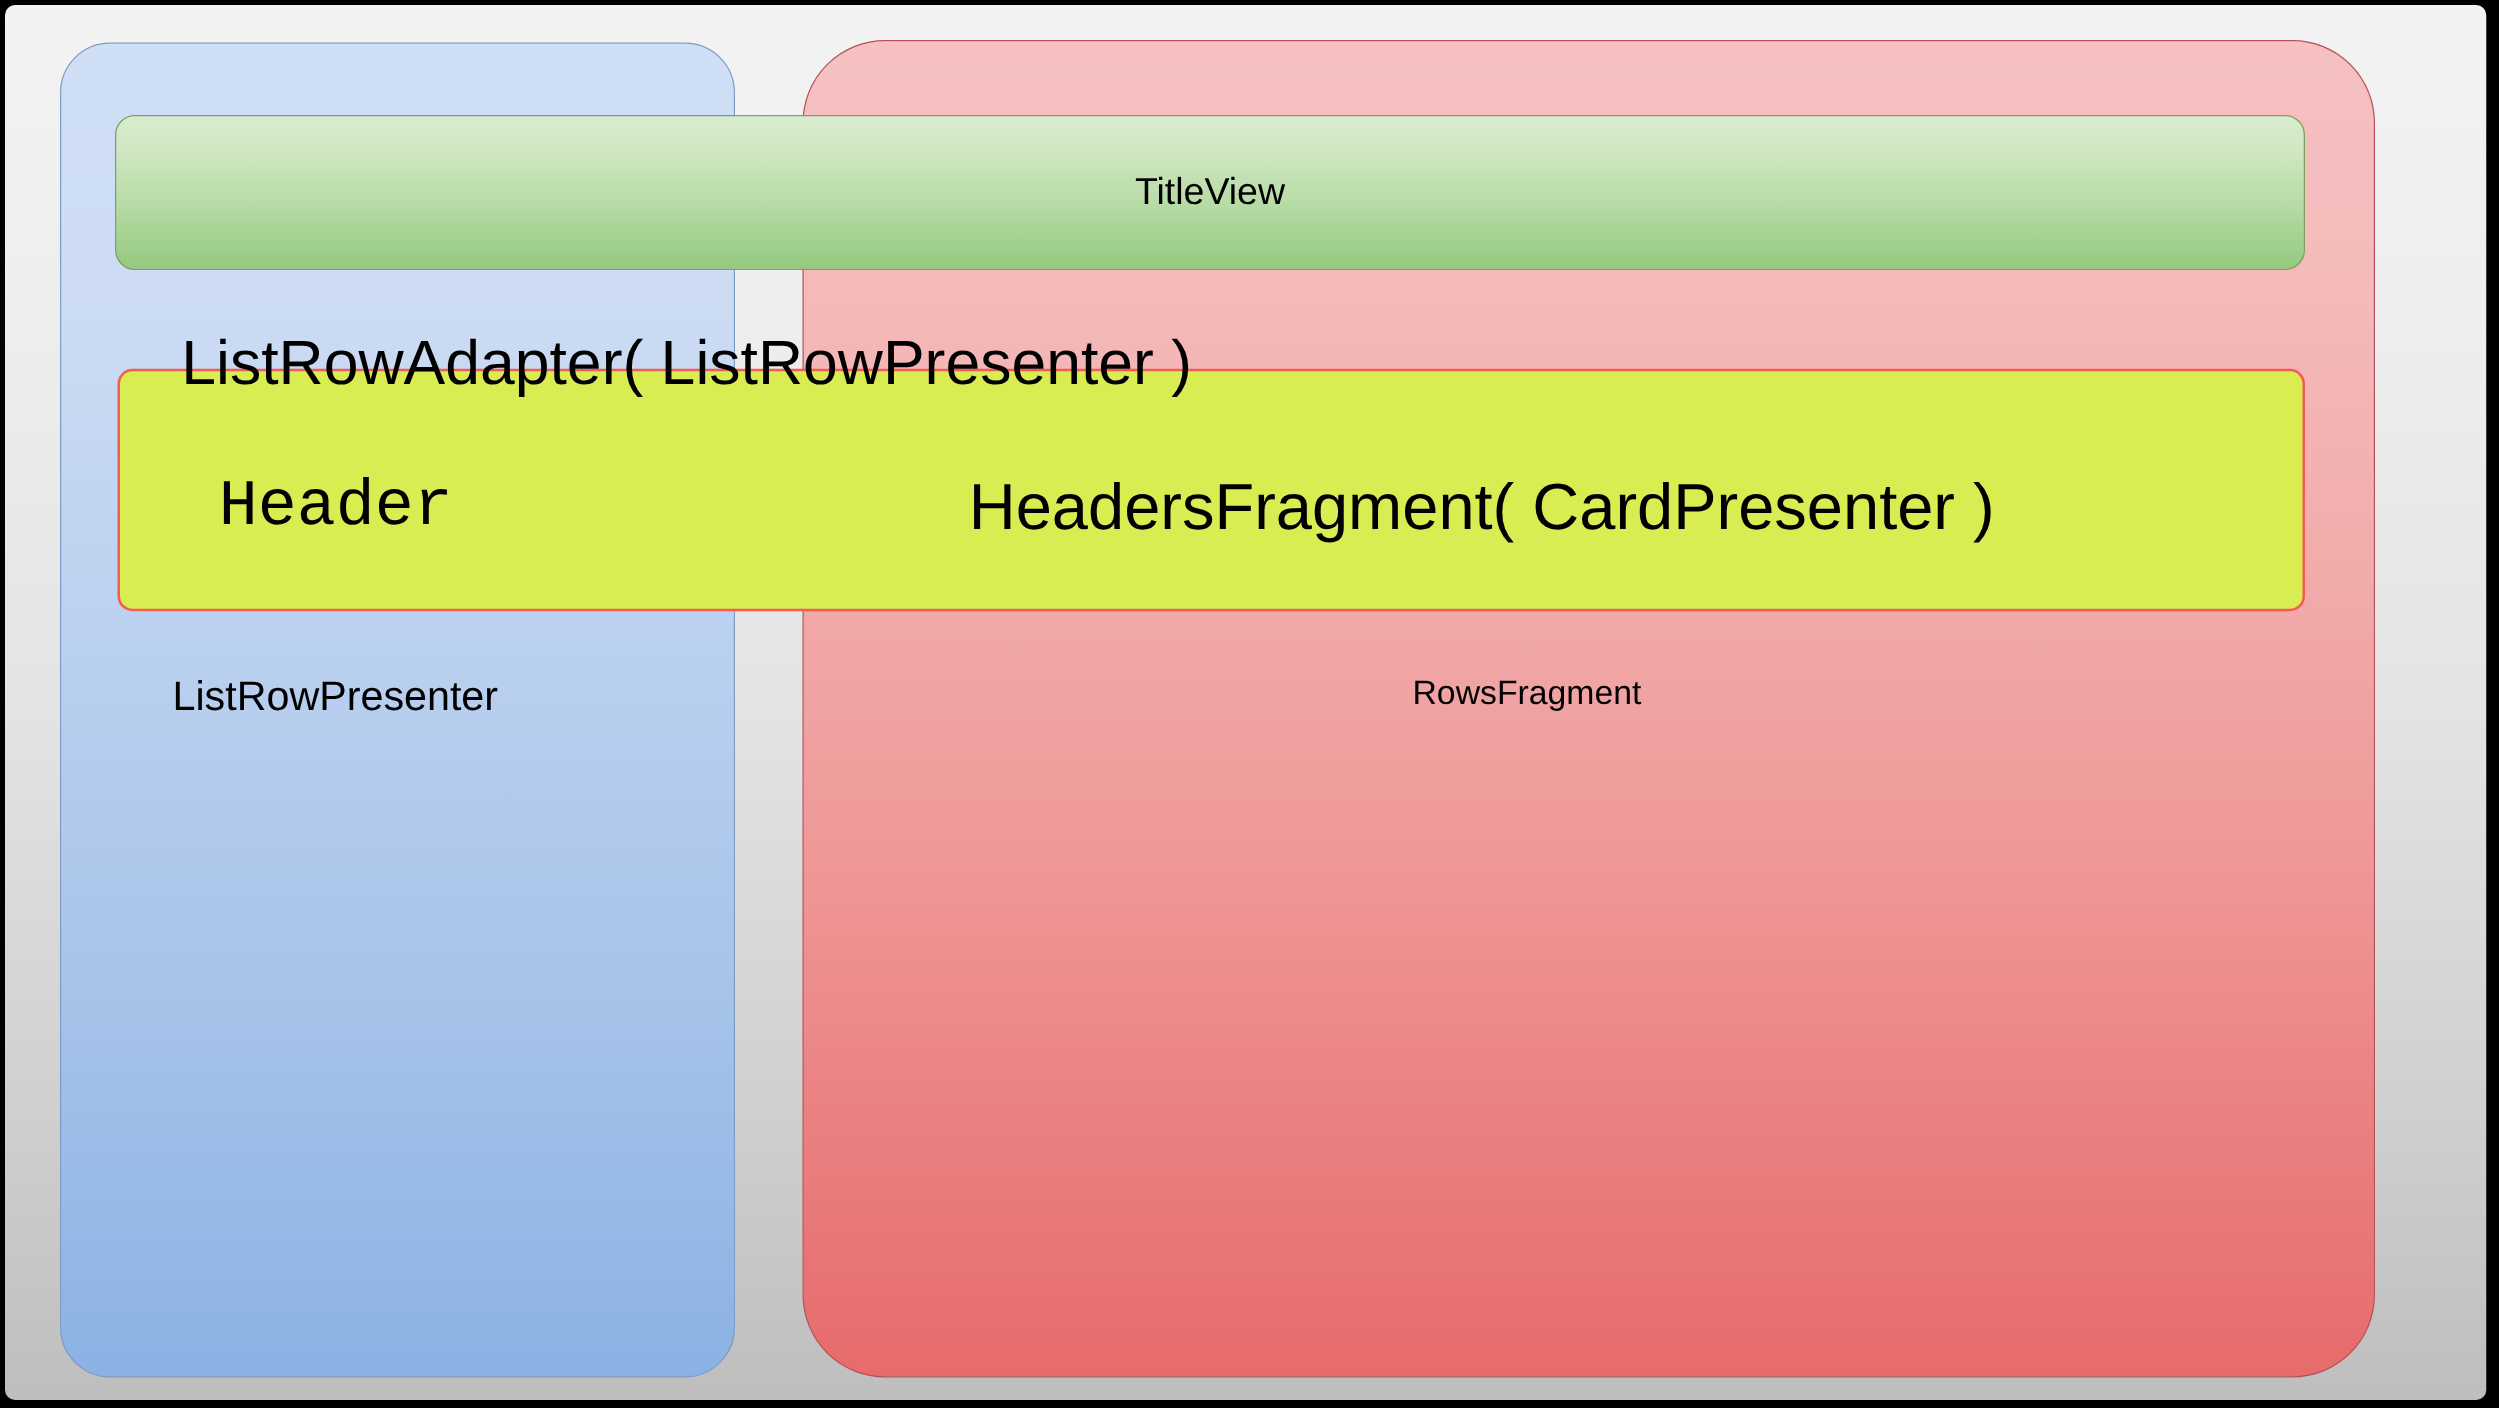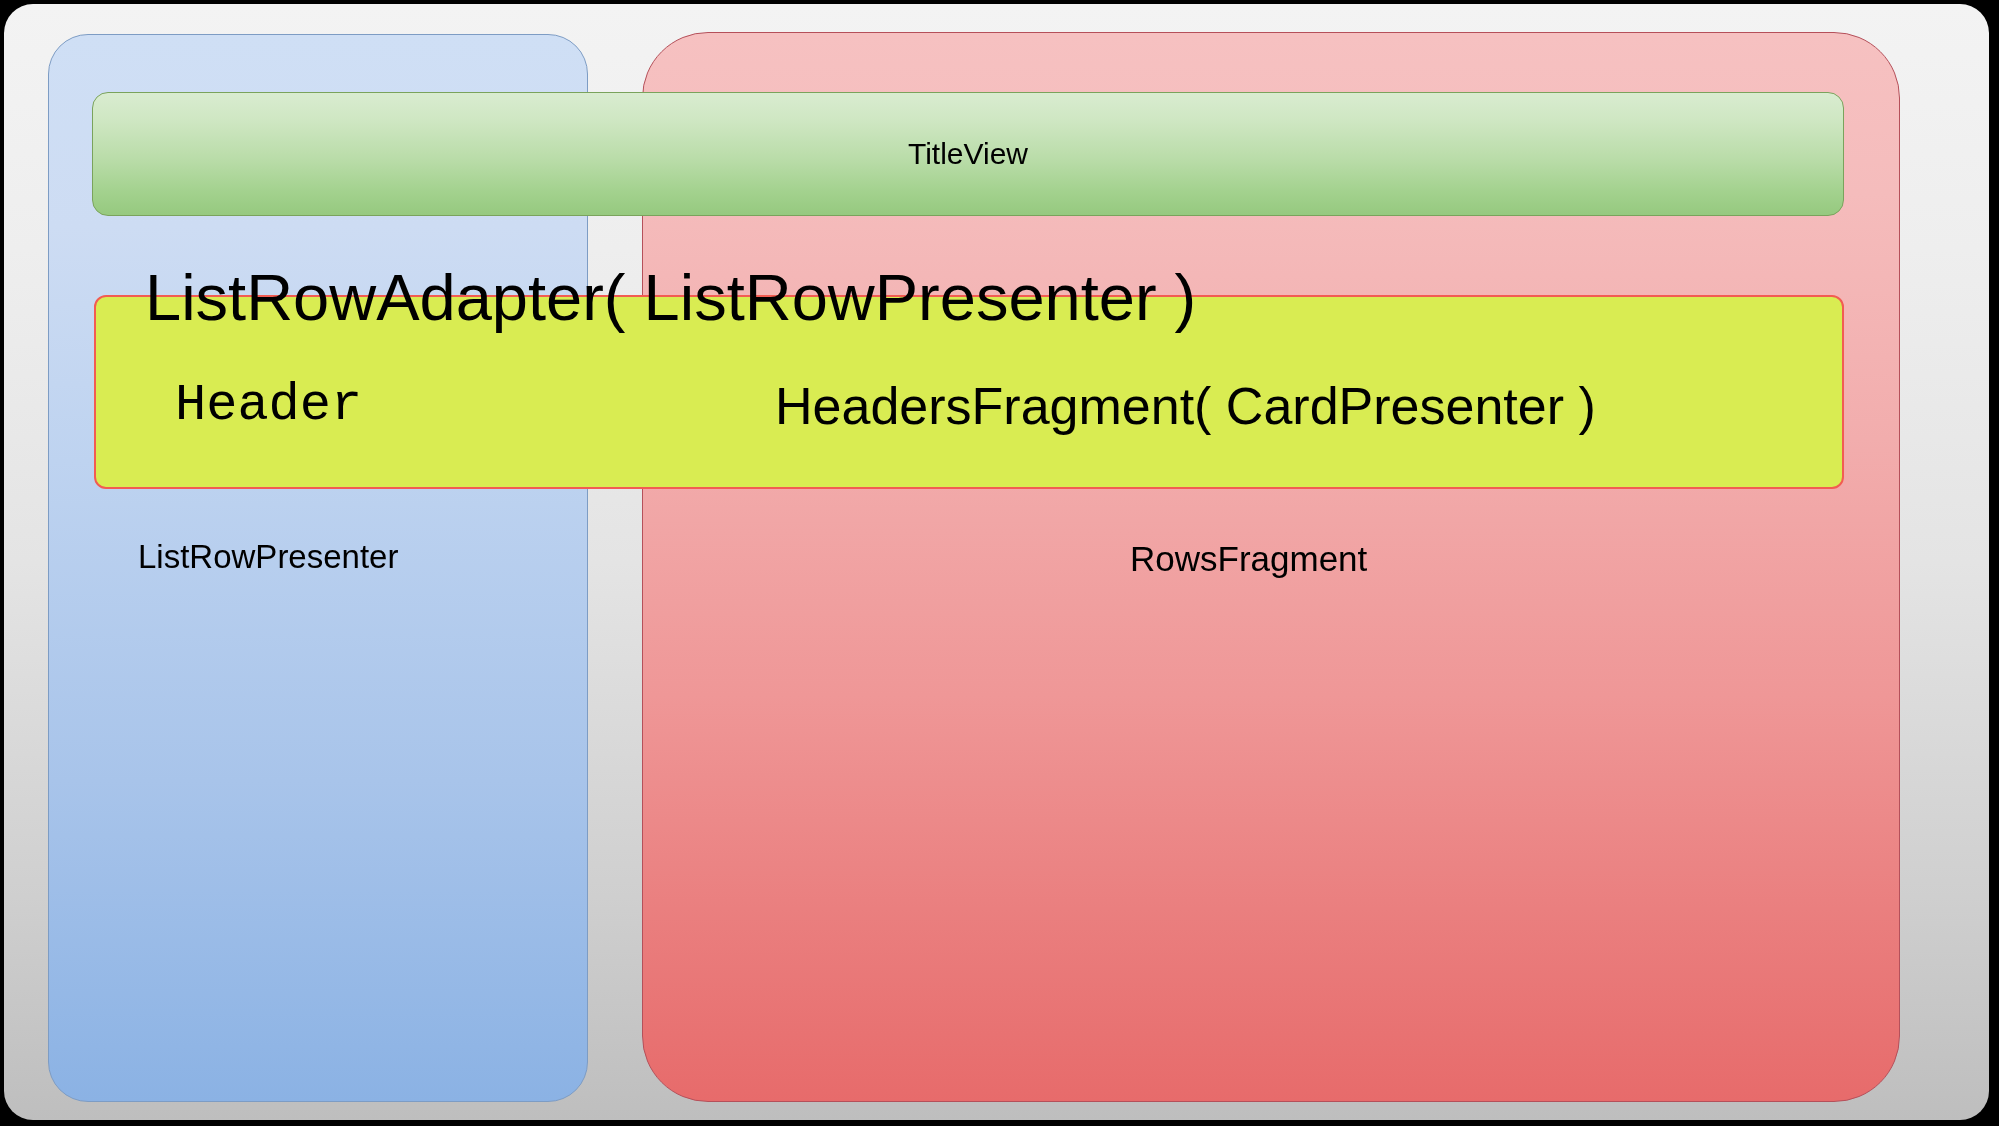--- a/index.html
+++ b/index.html
@@ -21,21 +21,21 @@
     background: #000000;
   }
 
   
   .outer-frame {
     position: absolute;
     left: 4px;
     top: 4px;
     width: 1985px;
     height: 1116px;
-    border-radius: 29px;
+    border-radius: 8px;
     background: linear-gradient(to bottom,
                 #f3f3f3 0%,
                 #eeeeee 22%,
                 #e4e4e4 50%,
                 #cfcfcf 80%,
                 #bebebe 100%);
     box-shadow: 0 6px 10px rgba(0,0,0,0.45);
   }
 
   
@@ -120,21 +120,21 @@
     position: absolute;
     color: #000000;
     font-family: "Liberation Sans", sans-serif;
     white-space: nowrap;
     line-height: 1;
   }
 
   .label-listrowadapter-listrowpresenter {
     left: 145px;
     top: 265px;
-    font-size: 65px;
+    font-size: 50px;
   }
 
   .label-header {
     left: 175px;
     top: 380px;
     font-size: 52px;
     font-family: Liberation Mono, monospace;
   }
 
   .label-listrowadapter-cardpresenter {
@@ -145,21 +145,21 @@
 
   .label-headers-fragment {
     left: 138px;
     top: 540px;
     font-size: 33px;
   }
 
   .label-rows-fragment {
     left: 1130px;
     top: 541px;
-    font-size: 35px;
+    font-size: 27px;
   }
 </style>
 </head>
 <body>
 
 <div id="stage">
 
   <div class="outer-frame">
 
     <div class="headers-fragment"></div>

